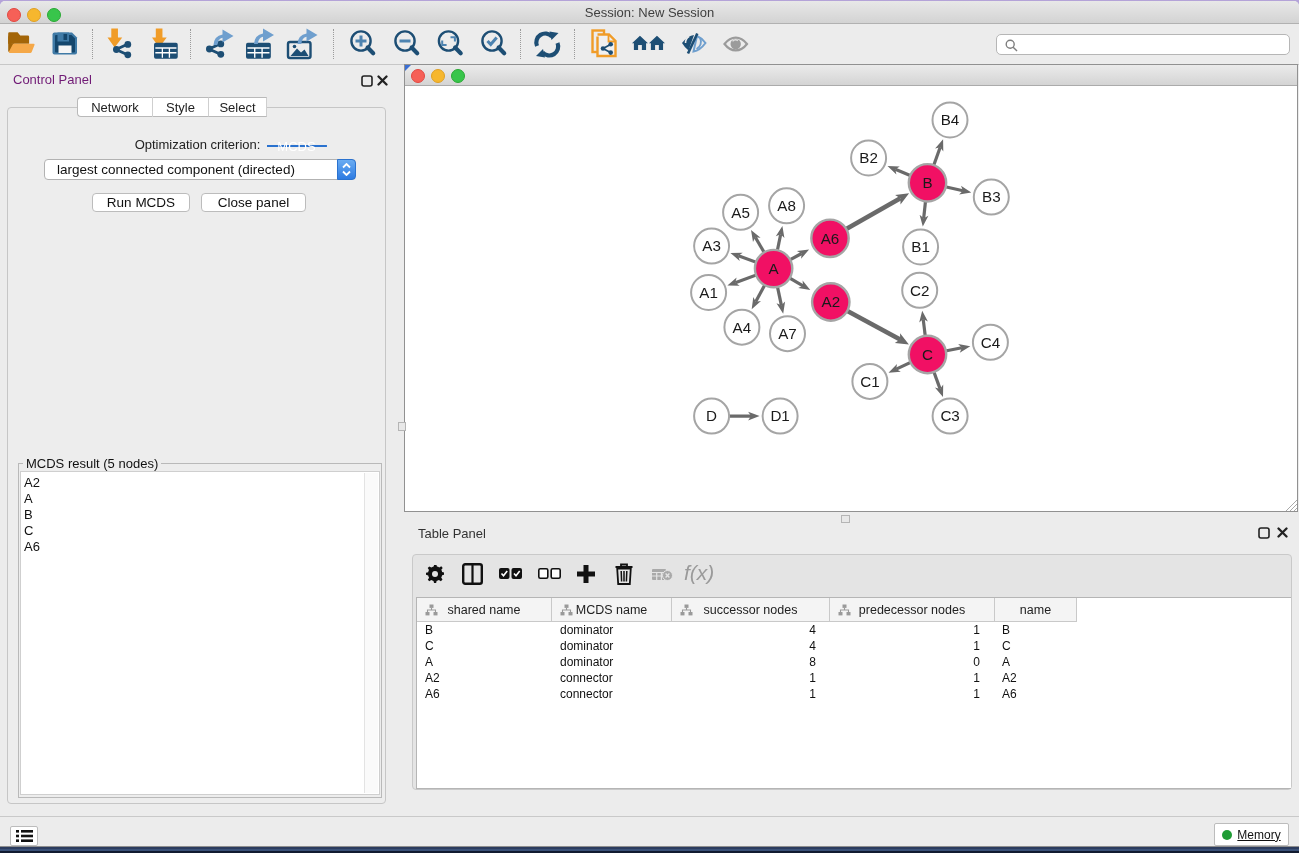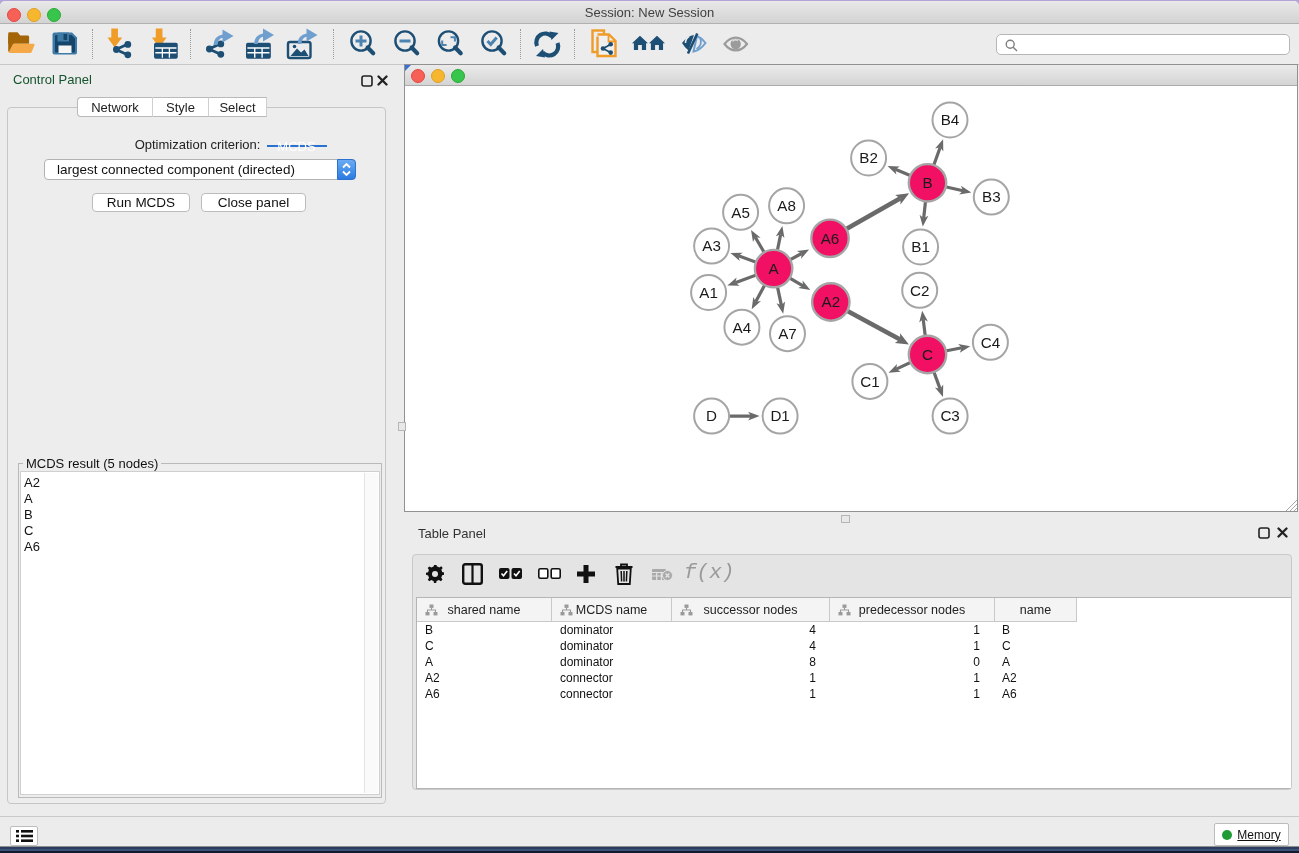--- a/index.html
+++ b/index.html
@@ -16,21 +16,21 @@
     font-size:13px;color:#404040;}
   .tl{position:absolute;width:12px;height:12px;border-radius:50%;top:7px;}
   
   #toolbar{position:absolute;left:0;top:23px;width:1299px;height:40px;
     background:#ececec;border-bottom:1px solid #c7c7c7;}
   .tsep{position:absolute;top:5px;height:30px;width:0;
     border-left:1px dotted #9a9a9a;}
   #search{position:absolute;left:996px;top:10px;width:292px;height:19px;
     background:#fff;border:1px solid #b6b6b6;border-radius:5px;}
   
-  #cp-title{position:absolute;left:13px;top:71px;font-size:13px;color:#14532d;}
+  #cp-title{position:absolute;left:13px;top:71px;font-size:13px;color:#701a75;}
   #cp-box{position:absolute;left:7px;top:106px;width:377px;height:695px;
     background:#ededed;border:1px solid #c6c6c6;border-radius:4px;}
   .seg{position:absolute;display:flex;font-size:13px;}
   .seg .s{background:#fff;border-top:1px solid #b9b9b9;border-bottom:1px solid #b9b9b9;
     border-right:1px solid #cfcfcf;color:#222;display:flex;align-items:center;justify-content:center;}
   .seg .s:first-child{border-left:1px solid #b9b9b9;border-radius:4px 0 0 4px;}
   .seg .s:last-child{border-radius:0 4px 4px 0;border-right:1px solid #b9b9b9;margin-top:48px;}
   .seg .sel{background:linear-gradient(#55a0ec,#2a7ae0);color:#fff;border-color:#2a72cf !important;}
   #opt-label{position:absolute;left:0;width:395px;top:136px;text-align:center;font-size:13px;color:#222;}
   #dropdown{position:absolute;left:44px;top:158px;width:310px;height:19px;
@@ -353,21 +353,21 @@
         <path d="M0.5 4 H17.5" stroke="#111" stroke-width="2"></path>
         <path d="M6 4 V1.5 H12 V4" fill="none" stroke="#111" stroke-width="1.8"></path>
         <path d="M6.2 8 L6.6 18.5 M9 8 V18.5 M11.8 8 L11.4 18.5" stroke="#111" stroke-width="1.5"></path>
       </svg>
       <svg class="abs" style="left:652px;top:567px;" width="21" height="13" viewBox="0 0 21 13" xmlns="http://www.w3.org/2000/svg">
         <rect x="0" y="1" width="14" height="11" rx="1" fill="#a9a9a9"></rect>
         <path d="M0 4.5 h14 M0 8 h14 M4.7 4.5 V12 M9.4 4.5 V12" stroke="#e4e4e4" stroke-width="1.2"></path>
         <circle cx="15.5" cy="7.5" r="5" fill="#a9a9a9" stroke="#e4e4e4" stroke-width="1"></circle>
         <path d="M13.6 5.6 L17.4 9.4 M17.4 5.6 L13.6 9.4" stroke="#e4e4e4" stroke-width="1.4"></path>
       </svg>
-      <div class="abs" style="left:684px;top:560px;width:36px;height:26px;font-family:Liberation Mono, monospace;font-style:italic;font-size:21px;color:#9a9a9a;">f(x)</div>
+      <div class="abs" style="left:684px;top:560px;width:36px;height:26px;font-family:Liberation Sans, sans-serif;font-style:italic;font-size:21px;color:#9a9a9a;">f(x)</div>
     </div>
   <div id="tbl">
     <div class="th" style="left:0px;width:135px;">shared name</div>
     <div class="th" style="left:135px;width:120px;">MCDS name</div>
     <div class="th" style="left:255px;width:158px;">successor nodes</div>
     <div class="th" style="left:413px;width:165px;">predecessor nodes</div>
     <div class="th" style="left:578px;width:82px;">name</div>
     <svg class="abs" style="left:8px;top:6px;" width="13" height="12" viewBox="0 0 13 12" xmlns="http://www.w3.org/2000/svg">
         <rect x="4.5" y="0.5" width="4" height="3.4" fill="#9a9a9a"></rect>
         <path d="M6.5 3.9 V6 M2.5 8 V6 H10.5 V8" stroke="#9a9a9a" stroke-width="1.1" fill="none"></path>

